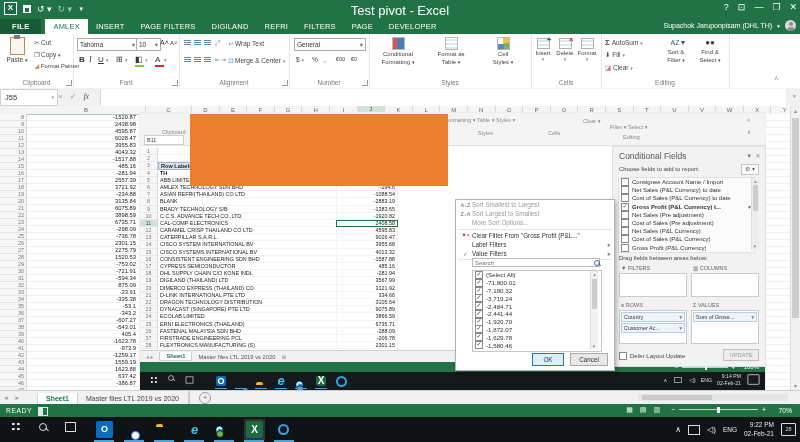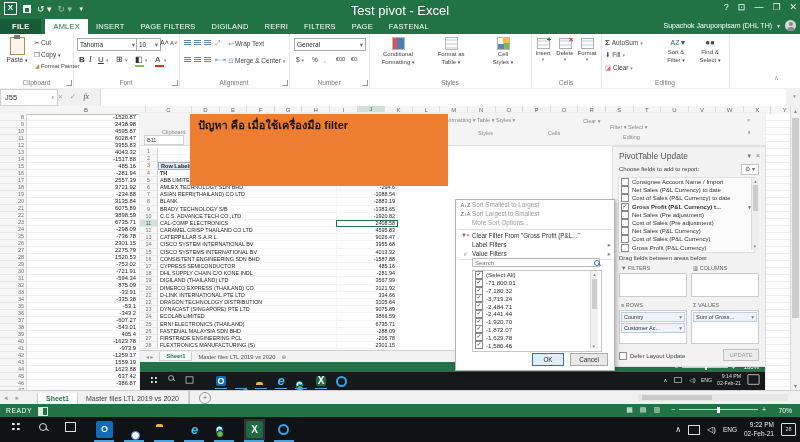--- a/index.html
+++ b/index.html
@@ -235,21 +235,21 @@
   <div class="abs tabrow">
     <span class="ftab">FILE</span>
     <span style="width:4px"></span>
     <span class="rtab active">AMLEX</span>
     <span class="rtab">INSERT</span>
     <span class="rtab">PAGE FILTERS</span>
     <span class="rtab">DIGILAND</span>
     <span class="rtab">REFRI</span>
     <span class="rtab">FILTERS</span>
     <span class="rtab">PAGE</span>
-    <span class="rtab">FASTENAL</span>
+    <span class="rtab">DEVELOPER</span>
   </div>
   <div class="account">
     <span>Supachok Jaruponpisam (DHL TH)</span>
     <span style="font-size:5px">▼</span>
     <span class="avatar"></span>
   </div>
 
   <div class="abs ribbon">
 
     <div class="rgroup" style="left:0;width:73px">
@@ -851,21 +851,20 @@
         <span class="net" style="transform:scale(.6)"></span>
         <span style="font-size:6px">◁)</span>
         <span>ENG</span>
         <span class="itime"><span>9:14 PM</span><br><span>02-Feb-21</span></span>
         <span class="notif" style="transform:scale(.8)"></span>
       </div>
     </div>
   </div>
 
   <div class="abs annot">
-    <div>ปัญหา คือ เมื่อใช้เครื่องมือ filter</div>
   </div>
 
   <div class="abs fmenu">
     <div class="fitem dim">
         <span class="fic">A↓Z</span>
         <span>Sort Smallest to Largest</span>
       </div>
     <div class="fitem dim">
         <span class="fic">Z↓A</span>
         <span>Sort Largest to Smallest</span>
@@ -945,21 +944,21 @@
         </div>
       </div>
     <div class="fvsb">▴<span class="th"></span><span style="position:absolute;bottom:0;left:1.5px">▾</span></div>
     <div class="fbtnrow">
       <div class="btn ok">OK</div>
       <div class="btn cancel">Cancel</div>
     </div>
   </div>
 
   <div class="abs fpane">
-    <div class="fp-title">PivotTable Update</div>
+    <div class="fp-title">Conditional Fields</div>
     <div class="fp-tbtns">
         <span>▾</span>
         <span>×</span>
       </div>
     <div class="fp-sub">Choose fields to add to report:</div>
     <div class="gear">⚙ ▾</div>
     <div class="fldlist">
 
         <div class="fld">
           <span class="cbx"></span>

